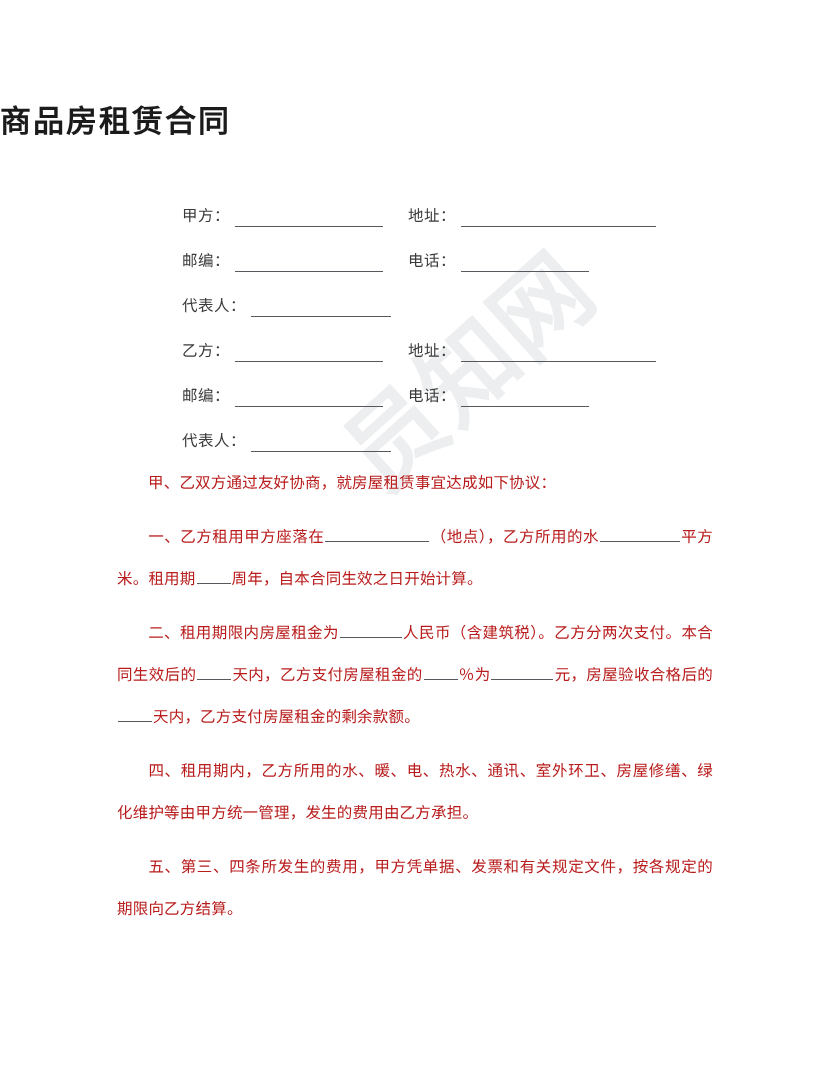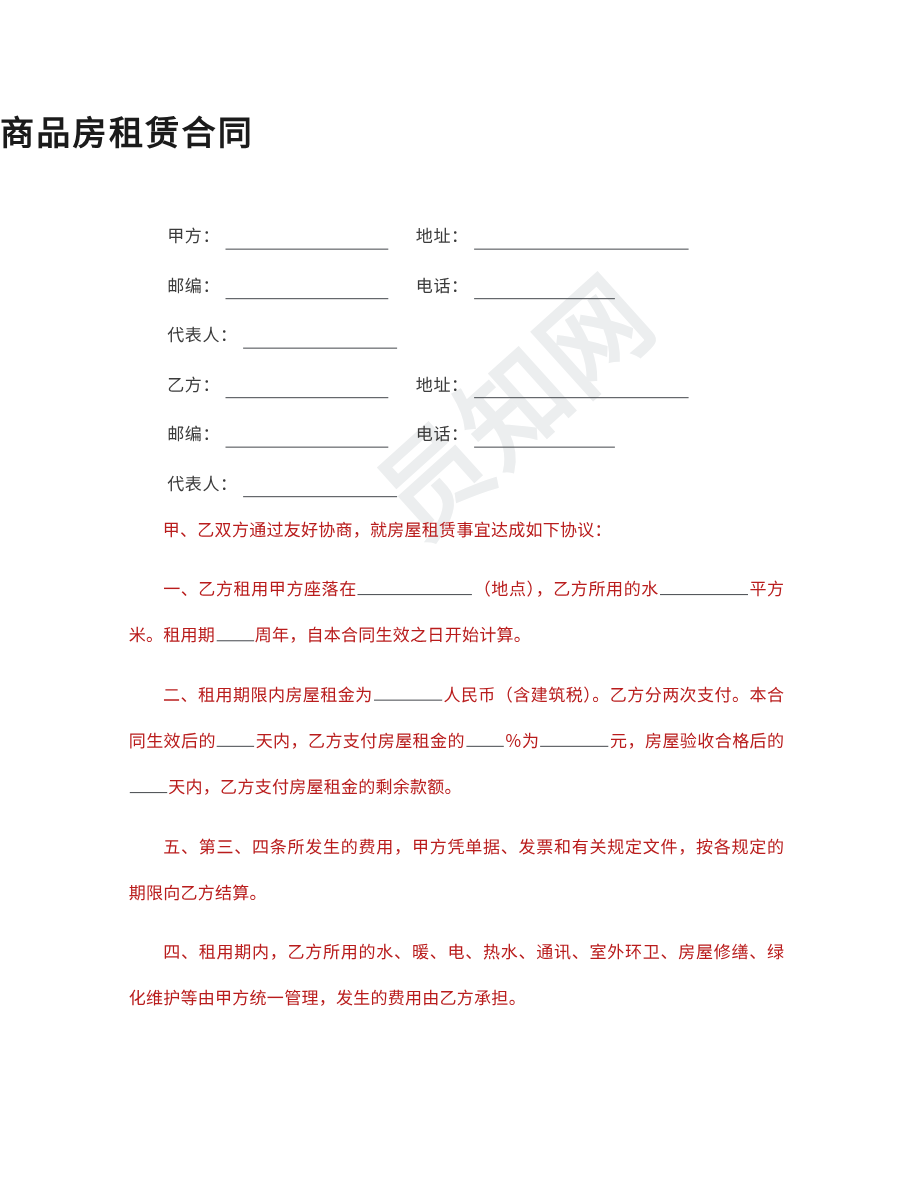--- a/index.html
+++ b/index.html
@@ -76,20 +76,21 @@
     position: absolute;
     display: flex;
     align-items: flex-end;
     font-size: 15.5px;
     line-height: 22px;
     color: #3b3b3b;
     white-space: nowrap;
   }
   .field .f-label {
     letter-spacing: 0.5px;
+    margin-left: 30px;
   }
   .field .f-blank {
     display: inline-block;
     border-bottom: 1px solid #55585c;
     height: 17px;
     margin-left: 5px;
   }
   .col-left  { left: 152px; }
   .col-right { left: 378px; }
 
@@ -208,19 +209,19 @@
 
   <div class="body-block">
 
     <p class="para"><span class="indent"></span><span>甲、乙双方通过友好协商，就房屋租赁事宜达成如下协议：</span></p>
 
     <p class="para"><span class="indent"></span><span>一、乙方租用甲方座落在</span><span class="blank-inline bk-lg"></span><span>（地点），乙方所用的水</span><span class="blank-inline bk-md"></span><span>平方米。租用期</span><span class="blank-inline bk-xs"></span><span>周年，自本合同生效之日开始计算。</span></p>
 
     <p class="para"><span class="indent"></span><span>二、租用期限内房屋租金为</span><span class="blank-inline bk-sm"></span><span>人民币（含建筑税）。乙方分两次支付。本合同生效后的</span><span class="blank-inline bk-xs"></span><span>天内，乙方支付房屋租金的</span><span class="blank-inline bk-xs"></span><span>％为</span><span class="blank-inline bk-sm"></span><span>元，房屋验收合格后的</span><span class="blank-inline bk-xs"></span><span>天内，乙方支付房屋租金的剩余款额。</span></p>
 
 
+    <p class="para"><span class="indent"></span><span>四、租用期内，乙方所用的水、暖、电、热水、通讯、室外环卫、房屋修缮、绿化维护等由甲方统一管理，发生的费用由乙方承担。</span></p>
+
     <p class="para"><span class="indent"></span><span>五、第三、四条所发生的费用，甲方凭单据、发票和有关规定文件，按各规定的期限向乙方结算。</span></p>
 
-    <p class="para"><span class="indent"></span><span>四、租用期内，乙方所用的水、暖、电、热水、通讯、室外环卫、房屋修缮、绿化维护等由甲方统一管理，发生的费用由乙方承担。</span></p>
-
   </div>
 
 </div>
 
 </body></html>

